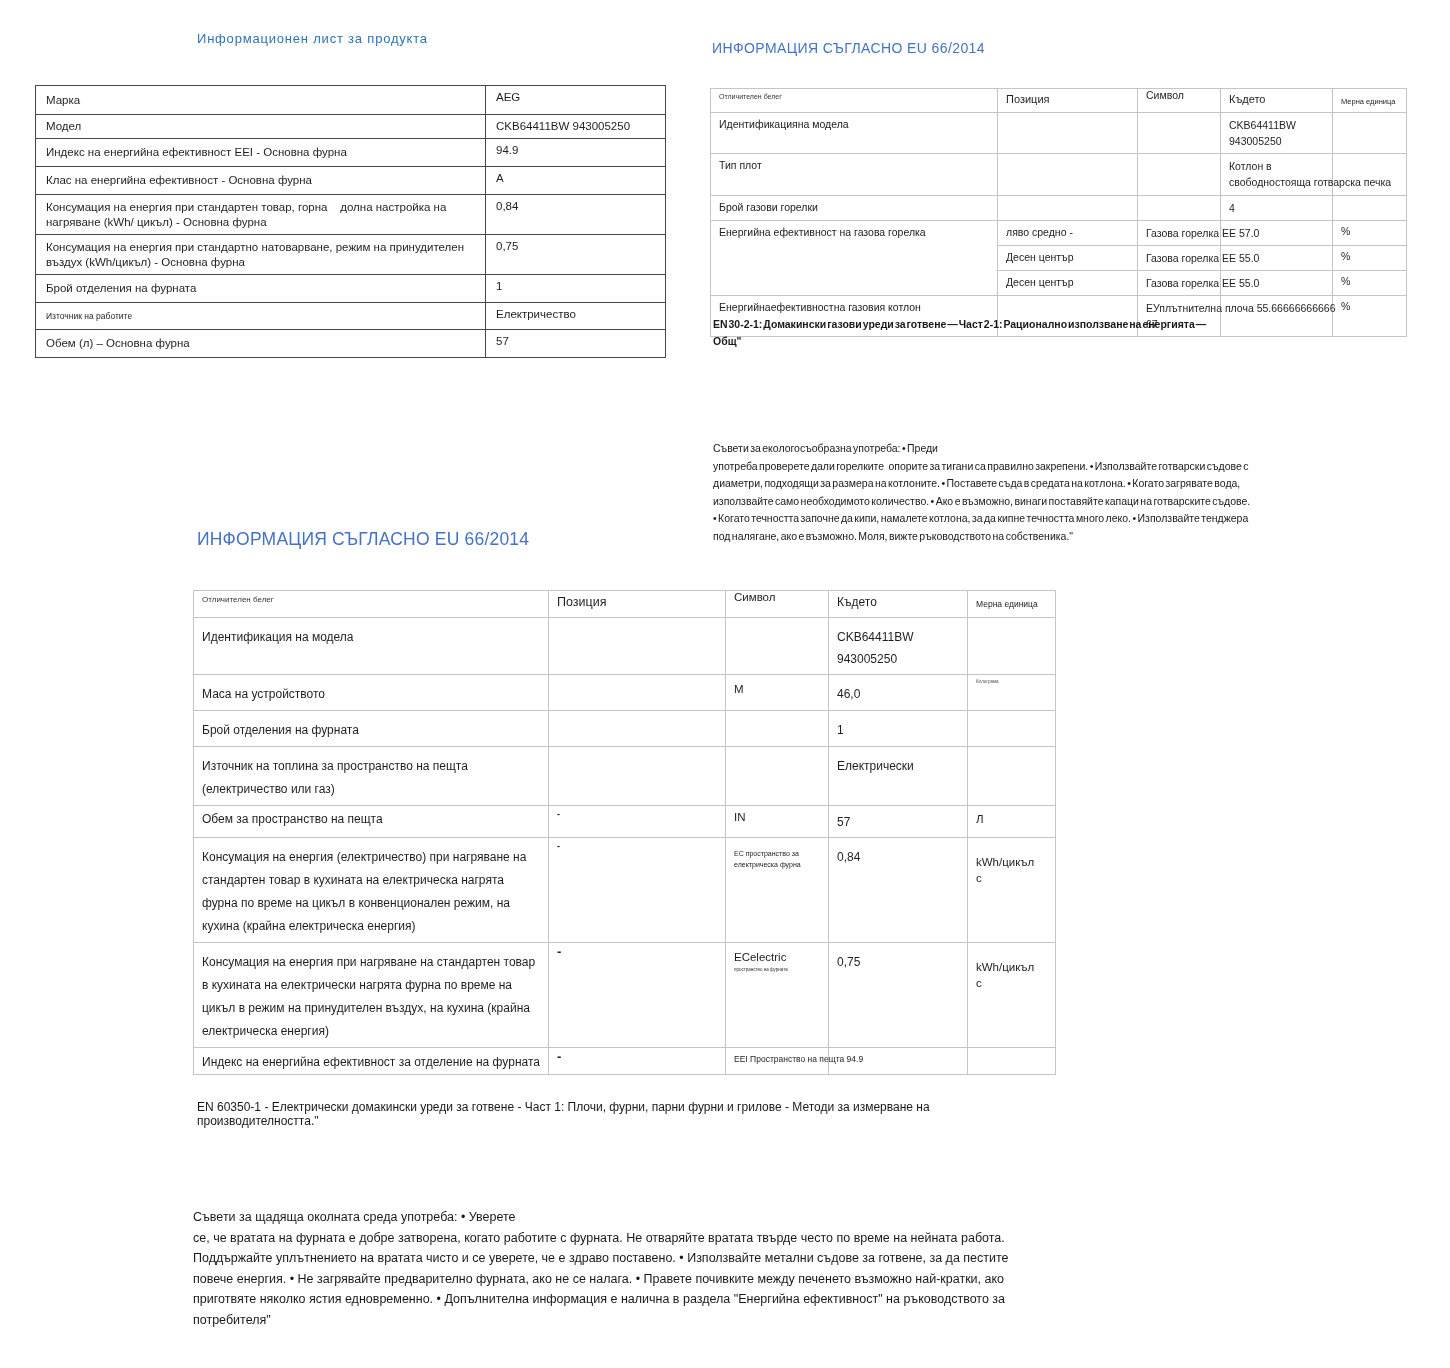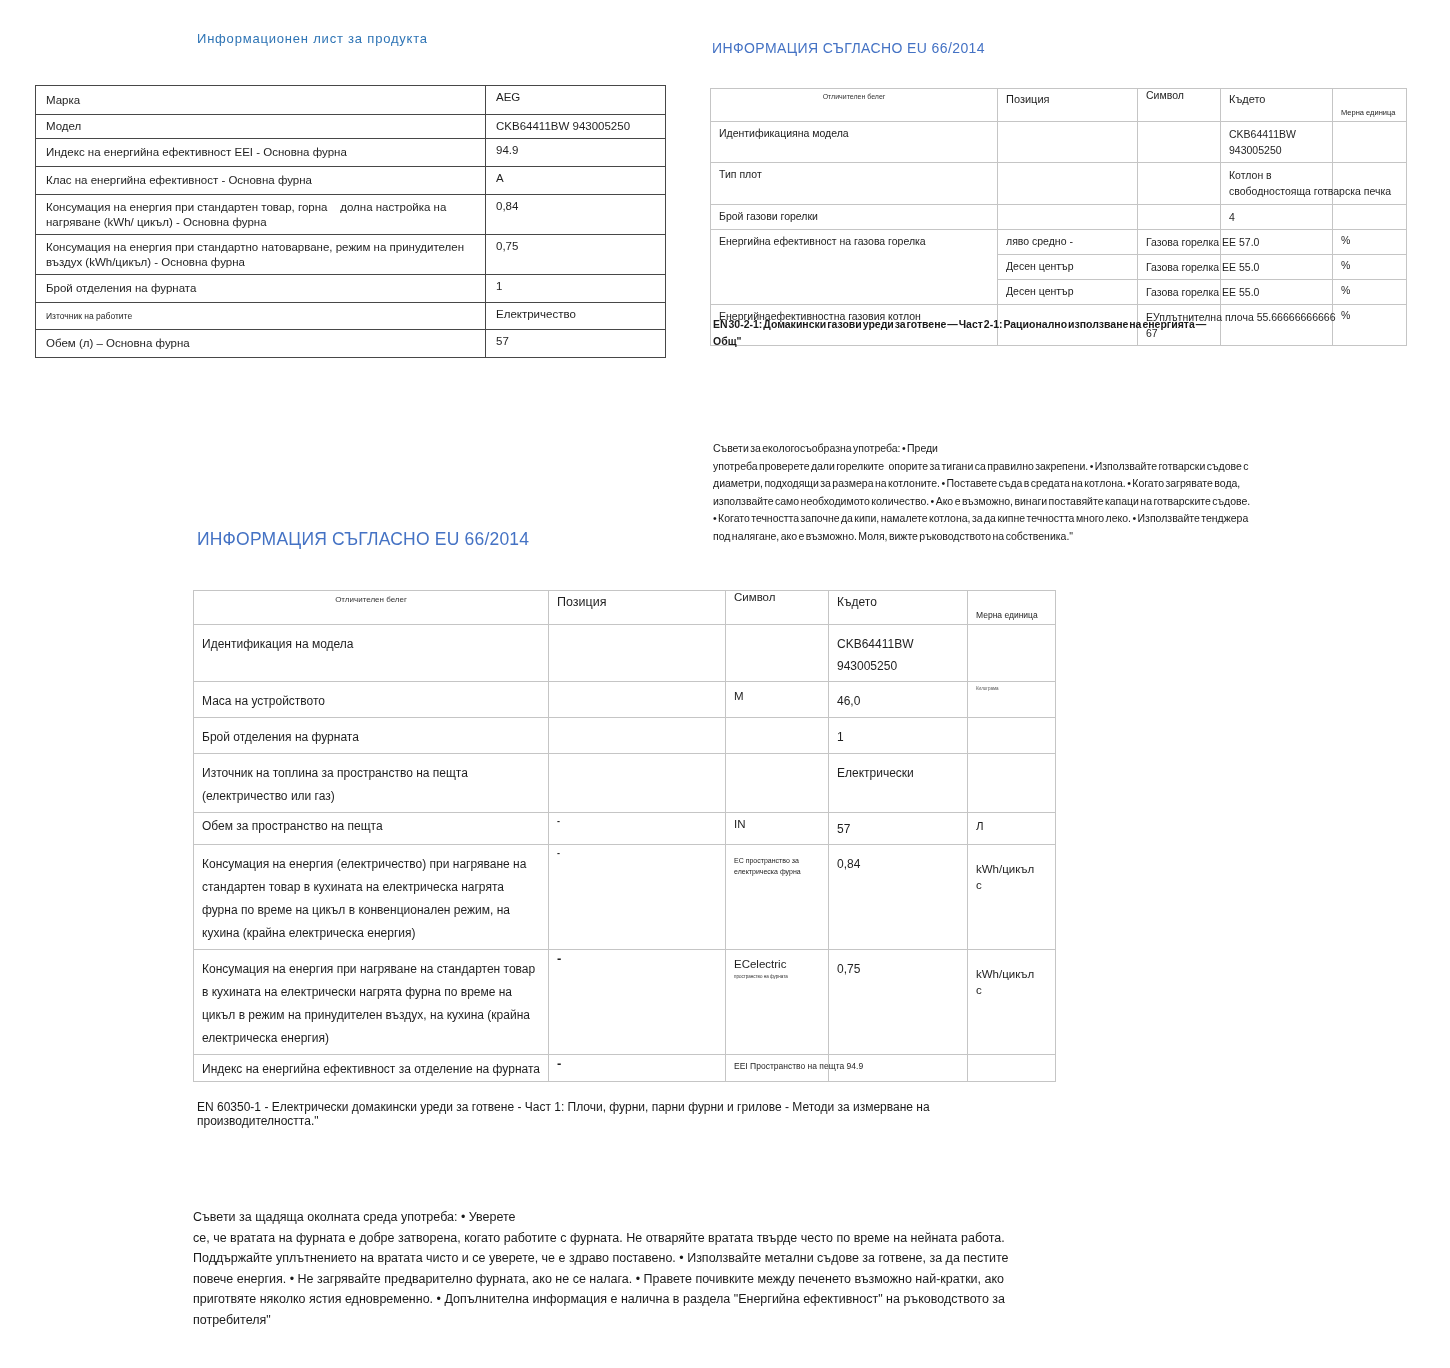--- a/index.html
+++ b/index.html
@@ -13,29 +13,29 @@
   table{border-collapse:collapse;table-layout:fixed;background:#fff;}
   .t1{left:35px;top:85px;width:630px;padding-left:36px;}
   .t1 td{border:1px solid #474747;padding:4px 10px;vertical-align:middle;}
   .t1 .lbl{font-size:11.5px;line-height:15px;}
   .t1 .val{font-size:11.5px;vertical-align:top;padding-top:5px;}
   .t1 .lbl-sm{font-size:8.5px;}
   
   .t2{left:710px;top:88px;width:696px;}
   .t3{left:193px;top:590px;width:862px;}
   .t2 td,.t3 td{border:1px solid #c5c5c5;vertical-align:top;padding:4px 8px;overflow:visible;}
-  .t2 .hf,.t3 .hf{font-size:7px;color:#333;text-align:center;}
+  .t2 .hf,.t3 .hf{font-size:7px;color:#333;}
   .t3 .hf{font-size:8px;}
   .t2 .hp,.t3 .hp{font-size:11px;}
   .t3 .hp{font-size:12.5px;}
   .t2 .hs,.t3 .hs{font-size:10.5px;padding-top:0;}
   .t3 .hs{font-size:11.5px;}
   .t2 .hw,.t3 .hw{font-size:11px;}
   .t3 .hw{font-size:12px;}
-  .t2 .hu,.t3 .hu{font-size:7.5px;padding-top:19px;margin-top:48px;}
+  .t2 .hu,.t3 .hu{font-size:7.5px;padding-top:8px;margin-top:48px;}
   .t3 .hu{font-size:8.5px;}
   .t2 .lbl{font-size:10.5px;line-height:15px;color:#222;}
   .t2 .val{font-size:10.5px;line-height:16px;}
   .t3 .lbl{font-size:12px;line-height:23px;padding-top:8px;}
   .t3 .val{font-size:12px;line-height:22px;padding-top:8px;}
   .t3 .sym{font-size:11.5px;padding-top:8px;}
   .t3 .unit{font-size:11.5px;line-height:16px;padding-top:16px;}
   .pre{white-space:pre-line;}
   .prewrap{white-space:pre-wrap;}
   .ovf{overflow:visible;}

